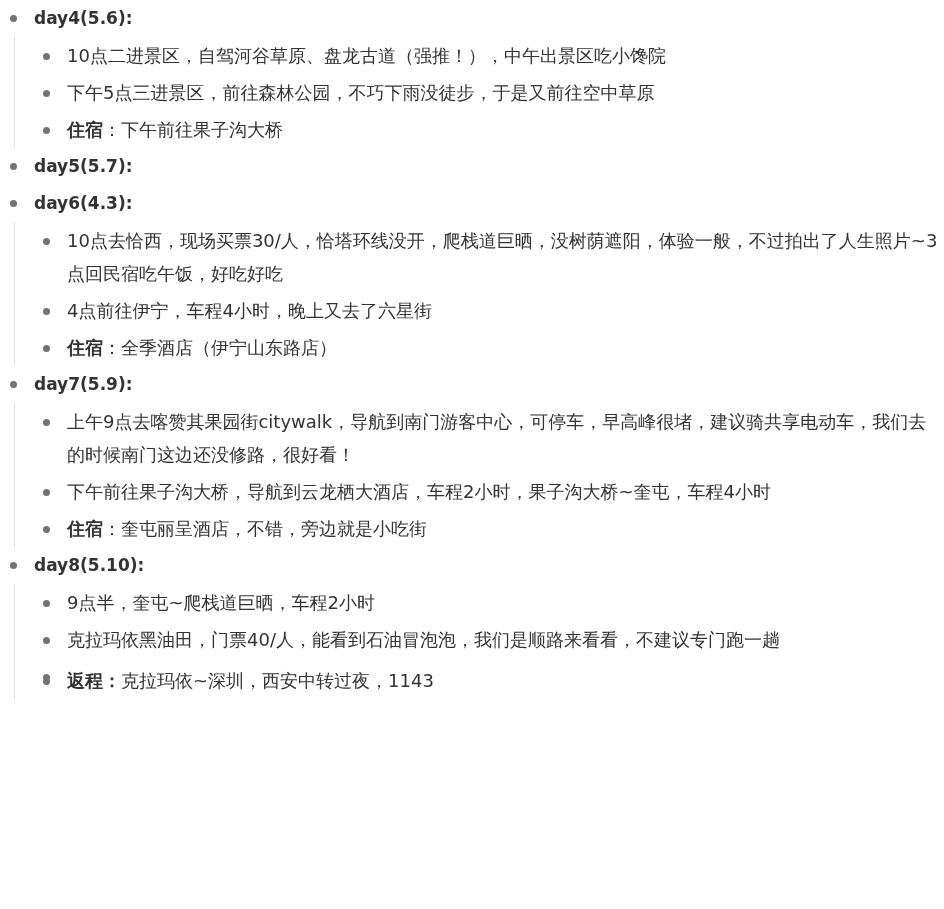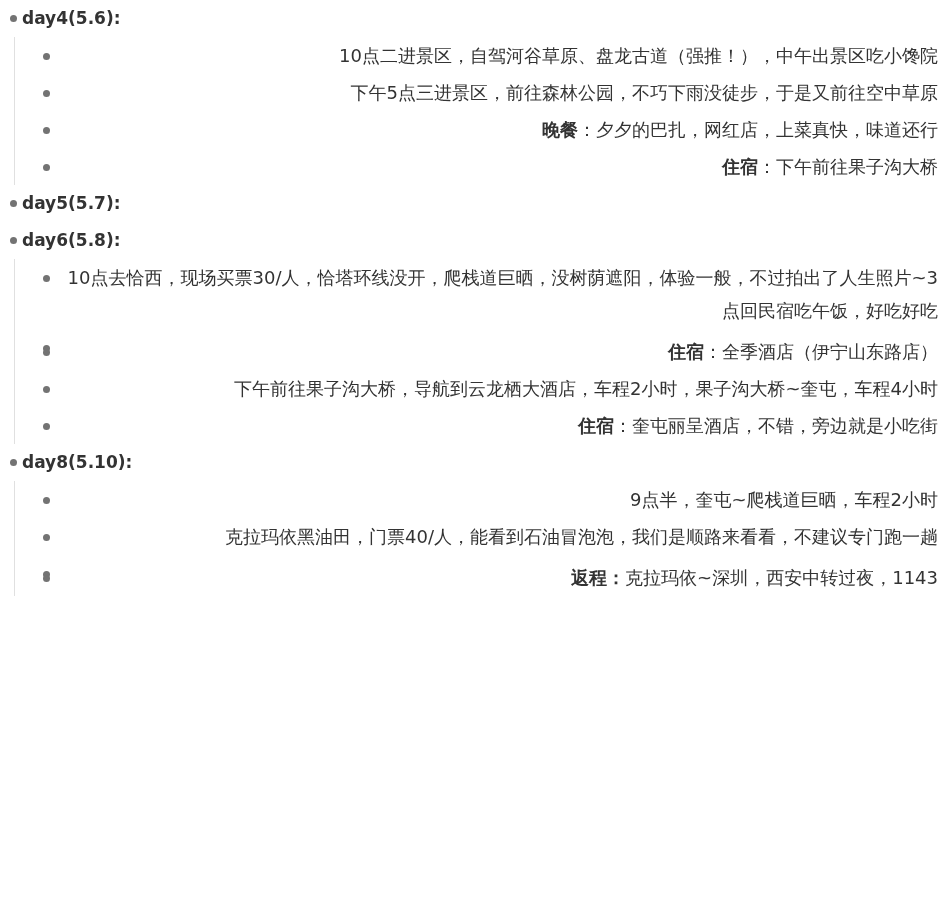--- a/index.html
+++ b/index.html
@@ -19,21 +19,21 @@
     position: relative;
     padding-top: 0;
   }
   .day {
     position: relative;
   }
   .day-head {
     position: relative;
     height: 37px;
     line-height: 37px;
-    padding-left: 22px;
+    padding-left: 34px;
     font-weight: bold;
     color: #333333;
     font-size: 17px;
   }
   .dot {
     position: absolute;
     width: 7px;
     height: 7px;
     border-radius: 50%;
     background: #737373;
@@ -49,21 +49,20 @@
     padding-left: 0;
   }
   .item {
     position: relative;
     padding-left: 52px;
     padding-right: 6px;
     line-height: 33px;
     padding-top: 2px;
     padding-bottom: 2px;
     color: #333333;
-    text-align: right;
   }
   .item .dot {
     left: 28px;
     top: 16px;
   }
   .item b {
     font-weight: bold;
     color: #333333;
   }
 </style>
@@ -81,58 +80,63 @@
       <div class="item">
         <span class="dot"></span>
         <span>10点二进景区，自驾河谷草原、盘龙古道（强推！），中午出景区吃小馋院</span>
       </div>
       <div class="item">
         <span class="dot"></span>
         <span>下午5点三进景区，前往森林公园，不巧下雨没徒步，于是又前往空中草原</span>
       </div>
       <div class="item">
         <span class="dot"></span>
-        <b>晚餐</b><span>：夕夕的巴扎，网红店，上菜真快，味道还行</span>
-      </div>
-      <div class="item">
-        <span class="dot"></span>
         <b>住宿</b><span>：下午前往果子沟大桥</span>
       </div>
     </div>
   </div>
 
   <div class="day">
     <div class="day-head">
       <span class="dot"></span>
       <span>day5(5.7):</span>
     </div>
   </div>
 
   <div class="day">
     <div class="day-head">
       <span class="dot"></span>
-      <span>day6(5.8):</span>
+      <span>day6(4.3):</span>
     </div>
     <div class="sub">
       <div class="item">
         <span class="dot"></span>
         <span>10点去恰西，现场买票30/人，恰塔环线没开，爬栈道巨晒，没树荫遮阳，体验一般，不过拍出了人生照片~3点回民宿吃午饭，好吃好吃</span>
       </div>
       <div class="item">
         <span class="dot"></span>
+        <span>4点前往伊宁，车程4小时，晚上又去了六星街</span>
       </div>
       <div class="item">
         <span class="dot"></span>
         <b>住宿</b><span>：全季酒店（伊宁山东路店）</span>
       </div>
     </div>
   </div>
 
   <div class="day">
+    <div class="day-head">
+      <span class="dot"></span>
+      <span>day7(5.9):</span>
+    </div>
     <div class="sub">
+      <div class="item">
+        <span class="dot"></span>
+        <span>上午9点去喀赞其果园街citywalk，导航到南门游客中心，可停车，早高峰很堵，建议骑共享电动车，我们去的时候南门这边还没修路，很好看！</span>
+      </div>
       <div class="item">
         <span class="dot"></span>
         <span>下午前往果子沟大桥，导航到云龙栖大酒店，车程2小时，果子沟大桥~奎屯，车程4小时</span>
       </div>
       <div class="item">
         <span class="dot"></span>
         <b>住宿</b><span>：奎屯丽呈酒店，不错，旁边就是小吃街</span>
       </div>
     </div>
   </div>

